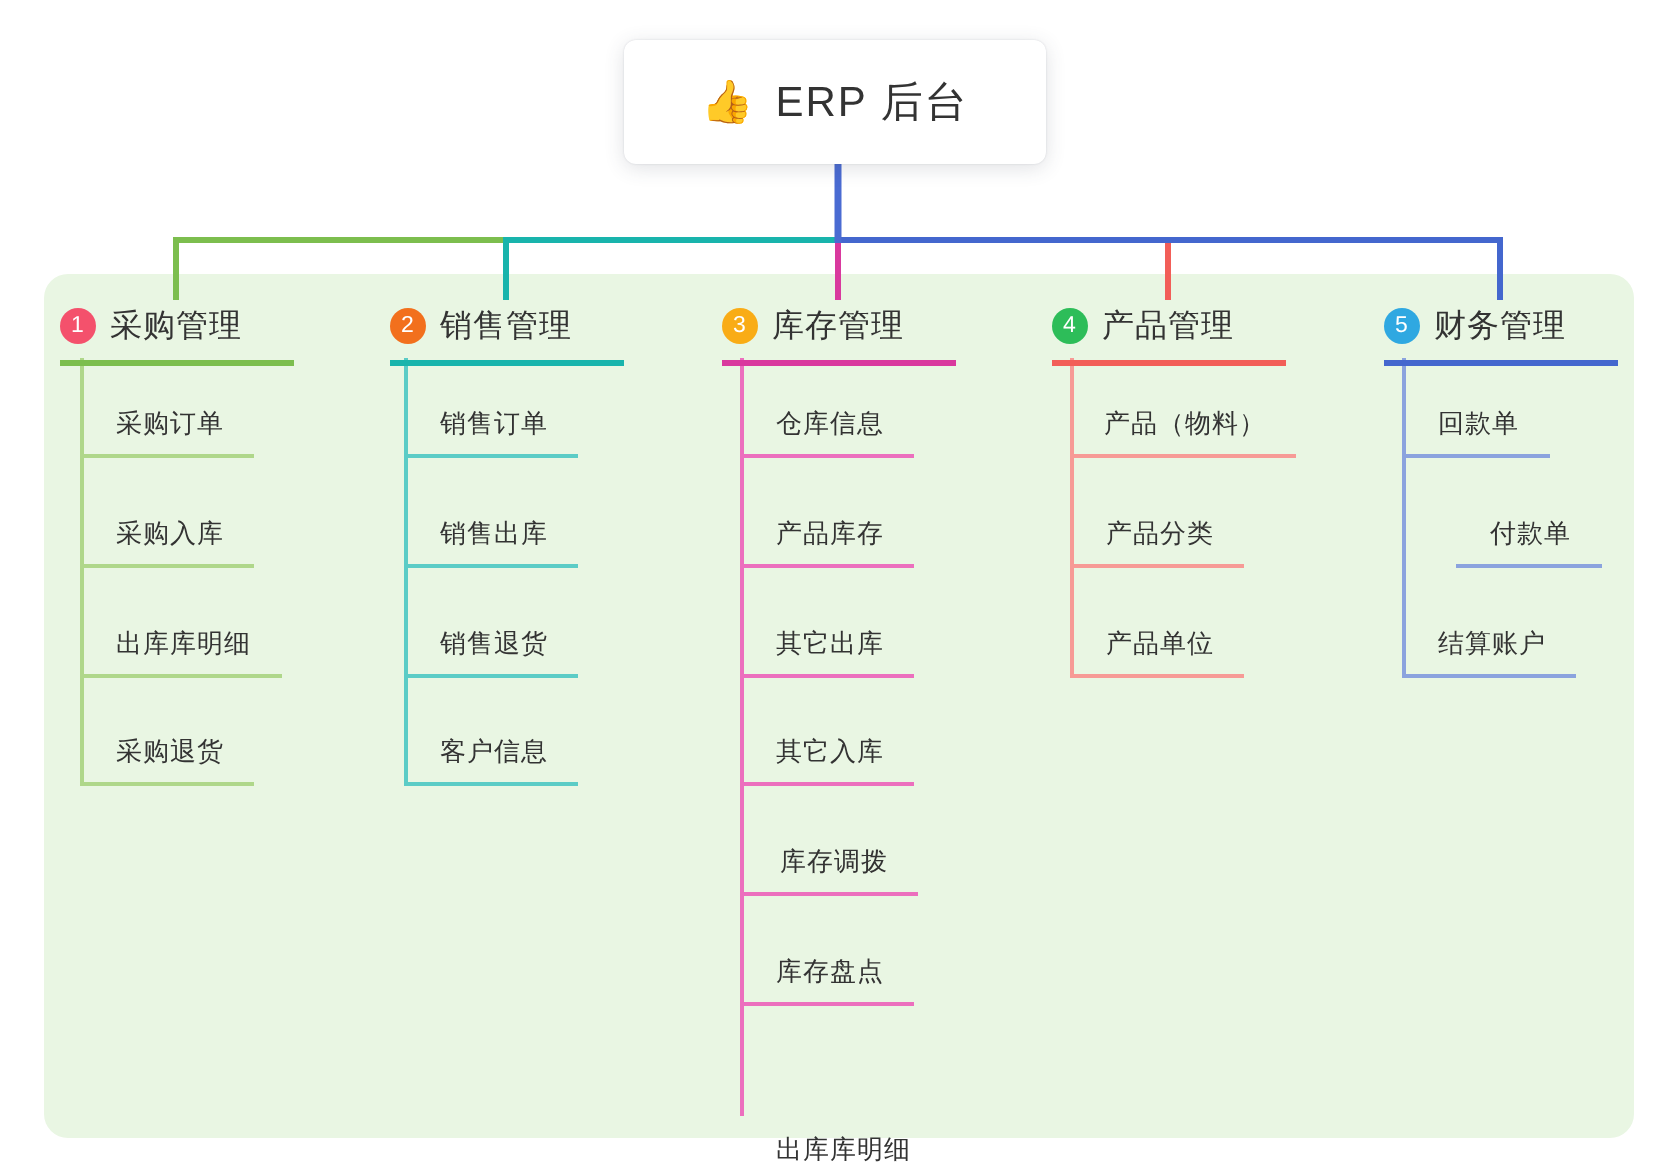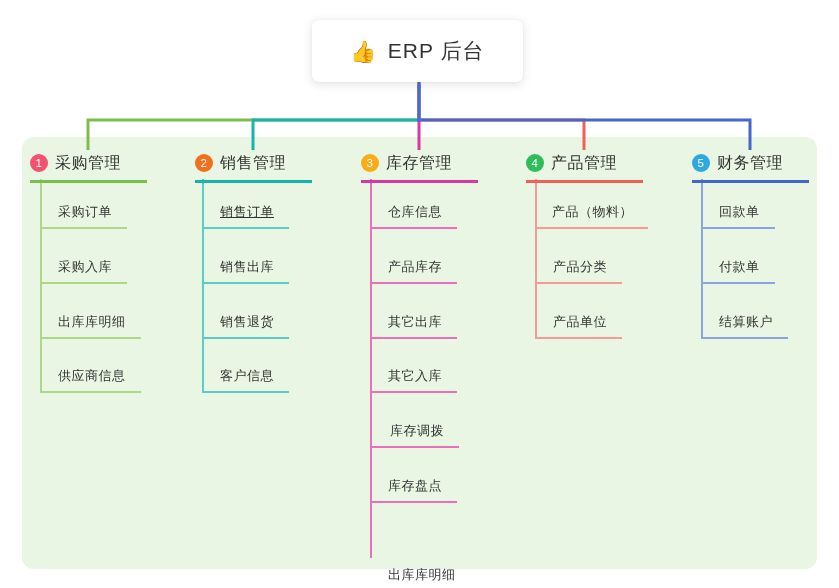--- a/index.html
+++ b/index.html
@@ -74,27 +74,27 @@
     <span>ERP 后台</span>
   </div>
 
   <div class="branch" style="left: 30px; border-bottom-color: rgb(124, 190, 78);">
     <span class="badge" style="background-color: rgb(244, 81, 108);">1</span>
     <span>采购管理</span>
   </div>
   <div class="child" style="left: 41px; top: 203px; border-bottom-color: rgb(175, 215, 138);">采购订单</div>
   <div class="child" style="left: 41px; top: 258px; border-bottom-color: rgb(175, 215, 138);">采购入库</div>
   <div class="child" style="left: 41px; top: 313px; border-bottom-color: rgb(175, 215, 138);">出库库明细</div>
-  <div class="child" style="left: 41px; top: 367px; border-bottom-color: rgb(175, 215, 138);">供应商信息</div>
+  <div class="child" style="left: 41px; top: 367px; border-bottom-color: rgb(175, 215, 138);">采购退货</div>
 
   <div class="branch" style="left: 195px; border-bottom-color: rgb(24, 180, 172);">
     <span class="badge" style="background-color: rgb(242, 112, 29);">2</span>
     <span>销售管理</span>
   </div>
-  <div class="child" style="left: 203px; top: 203px; border-bottom-color: rgb(91, 204, 198); text-decoration: underline;">销售订单</div>
+  <div class="child" style="left: 203px; top: 203px; border-bottom-color: rgb(91, 204, 198);">销售订单</div>
   <div class="child" style="left: 203px; top: 258px; border-bottom-color: rgb(91, 204, 198);">销售出库</div>
   <div class="child" style="left: 203px; top: 313px; border-bottom-color: rgb(91, 204, 198);">销售退货</div>
   <div class="child" style="left: 203px; top: 367px; border-bottom-color: rgb(91, 204, 198);">客户信息</div>
 
   <div class="branch" style="left: 361px; border-bottom-color: rgb(217, 57, 158);">
     <span class="badge" style="background-color: rgb(249, 172, 22);">3</span>
     <span>库存管理</span>
   </div>
   <div class="child" style="left: 371px; top: 203px; border-bottom-color: rgb(236, 111, 190);">仓库信息</div>
   <div class="child" style="left: 371px; top: 258px; border-bottom-color: rgb(236, 111, 190);">产品库存</div>
@@ -110,16 +110,16 @@
   </div>
   <div class="child" style="left: 536px; top: 203px; border-bottom-color: rgb(247, 154, 150); padding-left: 16px;">产品（物料）</div>
   <div class="child" style="left: 536px; top: 258px; border-bottom-color: rgb(247, 154, 150);">产品分类</div>
   <div class="child" style="left: 536px; top: 313px; border-bottom-color: rgb(247, 154, 150);">产品单位</div>
 
   <div class="branch" style="left: 692px; border-bottom-color: rgb(68, 103, 206);">
     <span class="badge" style="background-color: rgb(47, 168, 225);">5</span>
     <span>财务管理</span>
   </div>
   <div class="child" style="left: 702px; top: 203px; border-bottom-color: rgb(139, 163, 222);">回款单</div>
-  <div class="child" style="left: 702px; top: 258px; border-bottom-color: rgb(139, 163, 222);">付款单</div>
+  <div class="child" style="left: 728px; top: 258px; border-bottom-color: rgb(139, 163, 222);">付款单</div>
   <div class="child" style="left: 702px; top: 313px; border-bottom-color: rgb(139, 163, 222);">结算账户</div>
 
 </div>
 
 </body></html>

